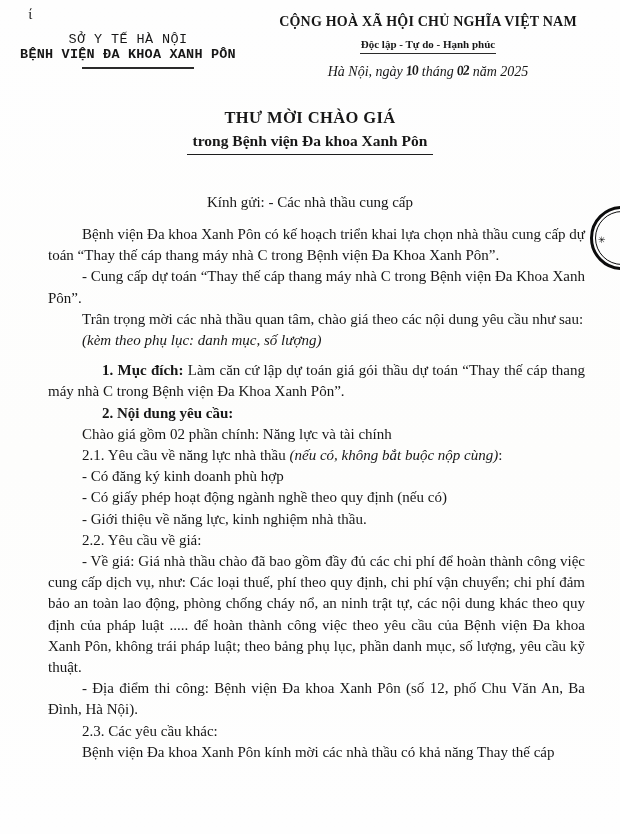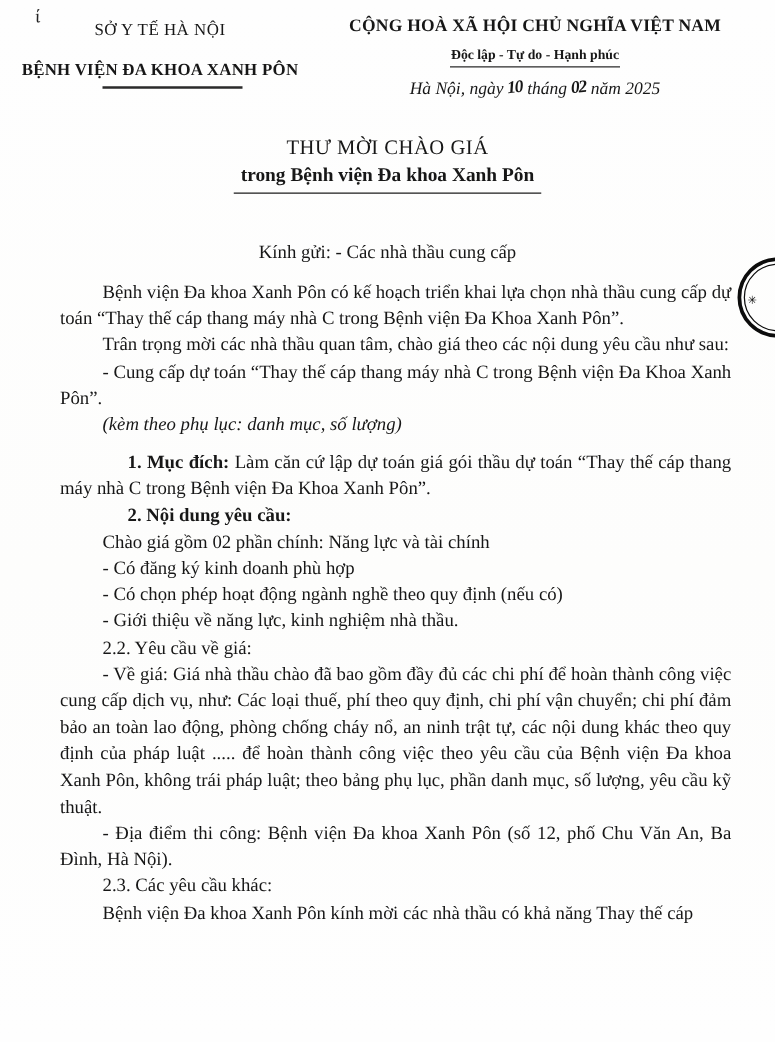--- a/index.html
+++ b/index.html
@@ -15,45 +15,46 @@
 
   
   .pen-mark {
     position:absolute; left:28px; top:6px;
     font-size:15px; font-style:italic; color:#222;
     transform:rotate(-8deg);
   }
 
   
   .org {
-    position:absolute; left:10px; top:16px; width:236px;
+    position:absolute; left:10px; top:32px; width:236px;
     text-align:center;
+    font-family:Liberation Mono, monospace;
   }
   .org-dept { font-size:13.5px; letter-spacing:.4px; }
-  .org-name { font-size:13.5px; font-weight:bold; margin-top:16px; letter-spacing:.2px; }
+  .org-name { font-size:13.5px; font-weight:bold; margin-top:0; letter-spacing:.2px; }
   .org-rule { width:112px; height:1.5px; background:#2a2a2a; margin:5px auto 0; margin-left:72px; }
 
   .nat {
     position:absolute; left:246px; top:14px; width:364px;
     text-align:center;
   }
   .nat-title { font-size:14px; font-weight:bold; letter-spacing:.2px; }
   .nat-motto {
     font-size:11px; font-weight:bold; margin-top:8px;
     display:inline-block; border-bottom:1.4px solid #2a2a2a; padding:0 1px 3px;
   }
   .dateline { margin-top:10px; font-style:italic; font-size:14px; white-space:nowrap; }
   .hand {
     display:inline-block; font-weight:bold; font-style:italic;
     transform:rotate(-6deg) translateY(-1px); letter-spacing:-1px;
   }
 
   
   .title-block { position:absolute; top:108px; left:0; width:100%; text-align:center; }
-  .title-main { font-size:16.5px; font-weight:normal; letter-spacing:.4px; }
+  .title-main { font-size:16.5px; font-weight:bold; letter-spacing:.4px; }
   .title-sub1 { font-size:15.5px; font-weight:bold; margin-top:6px; }
   .title-sub2 { font-size:15.5px; font-weight:bold; margin-top:4px; }
   .title-sub2 .u { display:inline-block; border-bottom:1.6px solid #1d1d1d; padding:0 6px 4px; }
 
   .salutation { position:absolute; top:194px; left:0; width:100%; text-align:center; font-size:15px; }
 
   
   .body-text {
     position:absolute; top:224px; left:48px; right:35px;
     font-size:15px; line-height:21.2px; text-align:justify;
@@ -106,28 +107,29 @@
 
   <div class="title-block">
     <div class="title-main">THƯ MỜI CHÀO GIÁ</div>
     <div class="title-sub2"><span class="u">trong Bệnh viện Đa khoa Xanh Pôn</span></div>
   </div>
 
   <div class="salutation">Kính gửi: - Các nhà thầu cung cấp</div>
 
   <div class="body-text">
     <p class="para">Bệnh viện Đa khoa Xanh Pôn có kế hoạch triển khai lựa chọn nhà thầu cung cấp dự toán “Thay thế cáp thang máy nhà C trong Bệnh viện Đa Khoa Xanh Pôn”.</p>
+    <p class="para">- Cung cấp dự toán “Thay thế cáp thang máy nhà C trong Bệnh viện Đa Khoa Xanh Pôn”.</p>
     <p class="para">Trân trọng mời các nhà thầu quan tâm, chào giá theo các nội dung yêu cầu như sau:</p>
-    <p class="para">- Cung cấp dự toán “Thay thế cáp thang máy nhà C trong Bệnh viện Đa Khoa Xanh Pôn”.</p>
     <p class="para i">(kèm theo phụ lục: danh mục, số lượng)</p>
     <p class="para sp"><span class="b">1. Mục đích:</span><span> Làm căn cứ lập dự toán giá gói thầu dự toán “Thay thế cáp thang máy nhà C trong Bệnh viện Đa Khoa Xanh Pôn”.</span></p>
     <p class="para"><span class="b">2. Nội dung yêu cầu:</span></p>
     <p class="para">Chào giá gồm 02 phần chính: Năng lực và tài chính</p>
+    <p class="para"><span>2.1. Yêu cầu về năng lực nhà thầu </span><span class="i">(nếu có, không bắt buộc nộp cùng)</span><span>:</span></p>
     <p class="para">- Có đăng ký kinh doanh phù hợp</p>
-    <p class="para">- Có chọn phép hoạt động ngành nghề theo quy định (nếu có)</p>
+    <p class="para">- Có giấy phép hoạt động ngành nghề theo quy định (nếu có)</p>
     <p class="para">- Giới thiệu về năng lực, kinh nghiệm nhà thầu.</p>
     <p class="para">2.2. Yêu cầu về giá:</p>
     <p class="para">- Về giá: Giá nhà thầu chào đã bao gồm đầy đủ các chi phí để hoàn thành công việc cung cấp dịch vụ, như: Các loại thuế, phí theo quy định, chi phí vận chuyển; chi phí đảm bảo an toàn lao động, phòng chống cháy nổ, an ninh trật tự, các nội dung khác theo quy định của pháp luật ..... để hoàn thành công việc theo yêu cầu của Bệnh viện Đa khoa Xanh Pôn, không trái pháp luật; theo bảng phụ lục, phần danh mục, số lượng, yêu cầu kỹ thuật.</p>
     <p class="para">- Địa điểm thi công: Bệnh viện Đa khoa Xanh Pôn (số 12, phố Chu Văn An, Ba Đình, Hà Nội).</p>
     <p class="para">2.3. Các yêu cầu khác:</p>
     <p class="para">Bệnh viện Đa khoa Xanh Pôn kính mời các nhà thầu có khả năng Thay thế cáp</p>
   </div>
 
   <div class="seal">
     <span class="seal-star">✳</span>

